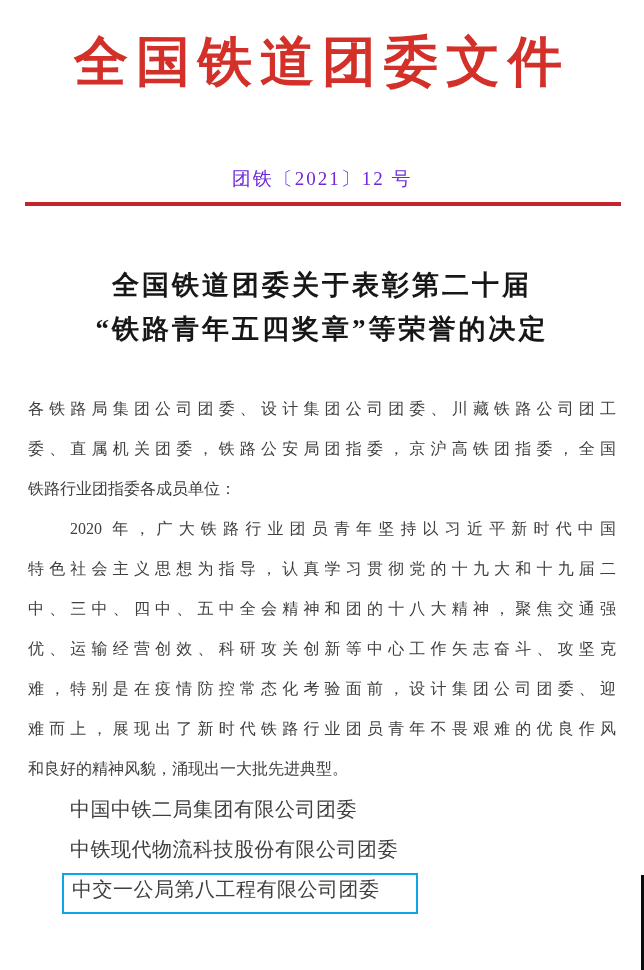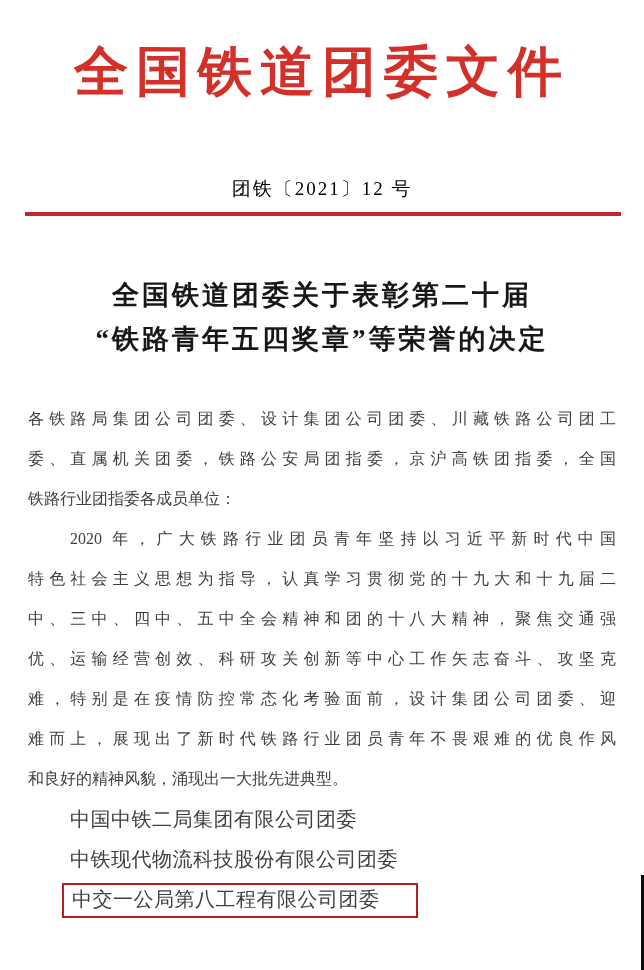--- a/index.html
+++ b/index.html
@@ -8,37 +8,37 @@
     width: 644px;
     height: 970px;
     margin: 0 auto;
     background: #ffffff;
     overflow: hidden;
     font-family: "Liberation Serif", "DejaVu Serif", serif;
     color: #3f3f3f;
   }
   
   .banner {
-    padding-top: 40px;
+    padding-top: 30px;
     text-align: center;
     font-size: 54px;
     line-height: 64px;
     font-weight: 700;
     letter-spacing: 8px;
     color: #d23029;
     white-space: nowrap;
   }
   
   .doc-number {
     margin-top: 74px;
     text-align: center;
     font-size: 19px;
     line-height: 22px;
     letter-spacing: 2px;
-    color: #000000;
+    color: #6d28d9;
   }
   
   .red-rule {
     margin: 12px 23px 0 25px;
     height: 4px;
     background: #c4242e;
   }
   
   .doc-title {
     margin: 64px 0 0 0;
@@ -76,22 +76,22 @@
   .award-list {
     padding-left: 70px;
     font-size: 20px;
     letter-spacing: 0.5px;
     color: #3f3f3f;
   }
   .award-item { line-height: 40px; white-space: nowrap; }
   .red-box {
     display: inline-block;
     margin-left: -8px;
-    padding: 3px 36px 6px 8px;
-    border: 2px solid #b91c1c;
+    padding: 3px 36px 12px 8px;
+    border: 2px solid #0ea5e9;
     line-height: 22px;
   }
   
   .scan-edge {
     position: absolute;
     right: 0;
     bottom: 0;
     width: 3px;
     height: 95px;
     background: #0a0a0a;

